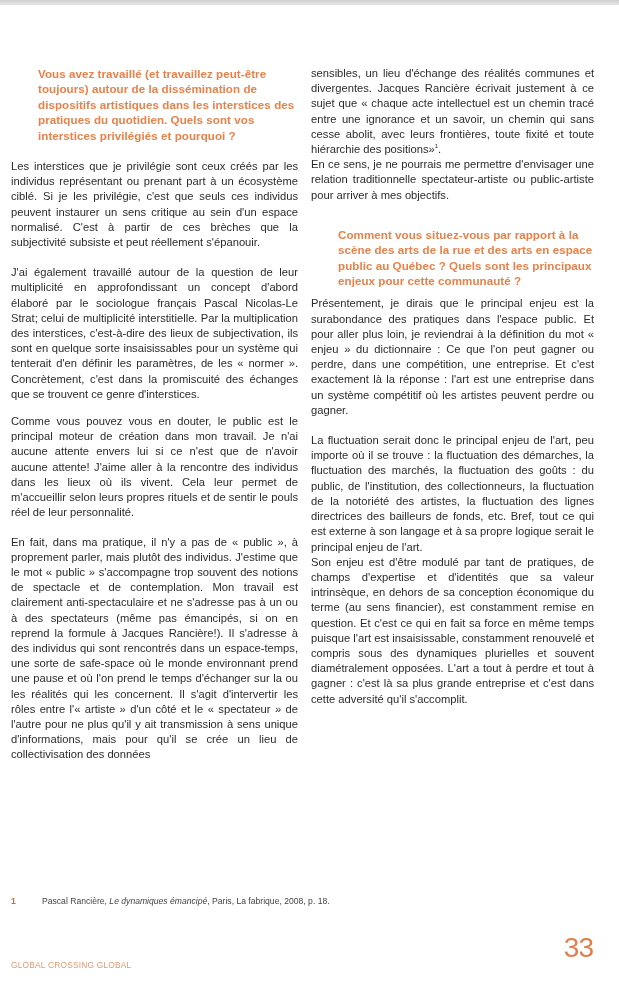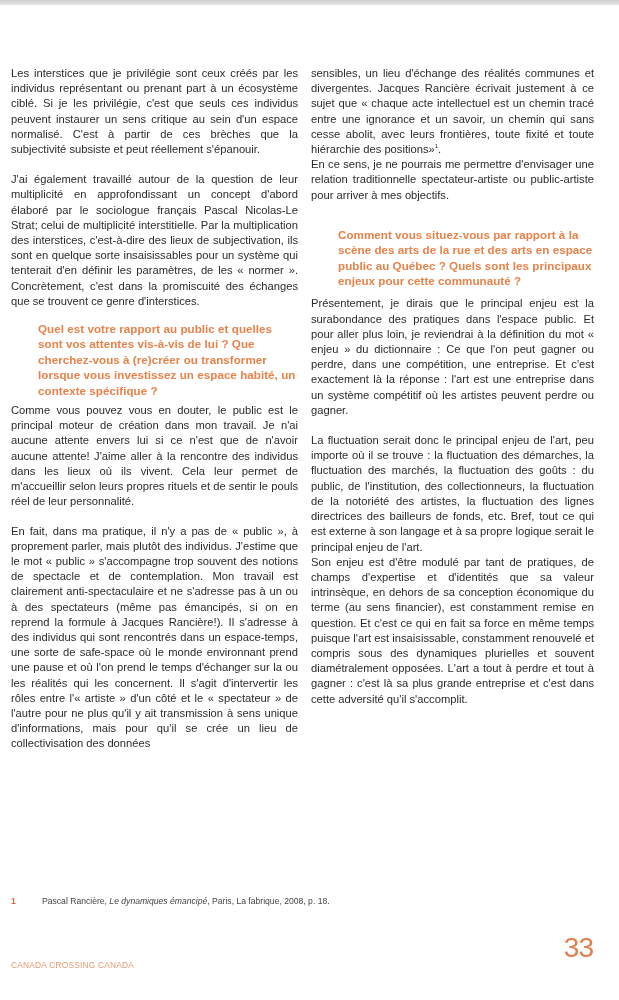--- a/index.html
+++ b/index.html
@@ -97,35 +97,35 @@
       font-weight: normal;
       letter-spacing: -1px;
     }
   </style>
 </head>
 <body>
 
 <div class="top-bar"></div>
 
 <div class="column col-left">
+  <p class="question">Vous avez travaillé (et travaillez peut-être toujours) autour de la dissémination de dispositifs artistiques dans les interstices des pratiques du quotidien. Quels sont vos interstices privilégiés et pourquoi ?</p>
   <p class="para">Les interstices que je privilégie sont ceux créés par les individus représentant ou prenant part à un écosystème ciblé. Si je les privilégie, c'est que seuls ces individus peuvent instaurer un sens critique au sein d'un espace normalisé. C'est à partir de ces brèches que la subjectivité subsiste et peut réellement s'épanouir.</p>
   <p class="para" style="margin-bottom:12px;">J'ai également travaillé autour de la question de leur multiplicité en approfondissant un concept d'abord élaboré par le sociologue français Pascal Nicolas-Le Strat; celui de multiplicité interstitielle. Par la multiplication des interstices, c'est-à-dire des lieux de subjectivation, ils sont en quelque sorte insaisissables pour un système qui tenterait d'en définir les paramètres, de les « normer ». Concrètement, c'est dans la promiscuité des échanges que se trouvent ce genre d'interstices.</p>
-  <p class="question q2">Quel est votre rapport au public et quelles sont vos attentes vis-à-vis de lui ? Que cherchez-vous à (re)créer ou transformer lorsque vous investissez un espace habité, un contexte spécifique ?</p>
   <p class="para q3-answer">Comme vous pouvez vous en douter, le public est le principal moteur de création dans mon travail. Je n'ai aucune attente envers lui si ce n'est que de n'avoir aucune attente! J'aime aller à la rencontre des individus dans les lieux où ils vivent. Cela leur permet de m'accueillir selon leurs propres rituels et de sentir le pouls réel de leur personnalité.</p>
   <p class="para tight">En fait, dans ma pratique, il n'y a pas de « public », à proprement parler, mais plutôt des individus. J'estime que le mot « public » s'accompagne trop souvent des notions de spectacle et de contemplation. Mon travail est clairement anti-spectaculaire et ne s'adresse pas à un ou à des spectateurs (même pas émancipés, si on en reprend la formule à Jacques Rancière!). Il s'adresse à des individus qui sont rencontrés dans un espace-temps, une sorte de safe-space où le monde environnant prend une pause et où l'on prend le temps d'échanger sur la ou les réalités qui les concernent. Il s'agit d'intervertir les rôles entre l'« artiste » d'un côté et le « spectateur » de l'autre pour ne plus qu'il y ait transmission à sens unique d'informations, mais pour qu'il se crée un lieu de collectivisation des données</p>
 </div>
 
 <div class="column col-right">
   <p class="para tight"><span>sensibles, un lieu d'échange des réalités communes et divergentes. Jacques Rancière écrivait justement à ce sujet que « chaque acte intellectuel est un chemin tracé entre une ignorance et un savoir, un chemin qui sans cesse abolit, avec leurs frontières, toute fixité et toute hiérarchie des positions»</span><sup>1</sup><span>.</span></p>
   <p class="para tight">En ce sens, je ne pourrais me permettre d'envisager une relation traditionnelle spectateur-artiste ou public-artiste pour arriver à mes objectifs.</p>
   <p class="question">Comment vous situez-vous par rapport à la scène des arts de la rue et des arts en espace public au Québec ? Quels sont les principaux enjeux pour cette communauté ?</p>
   <p class="para">Présentement, je dirais que le principal enjeu est la surabondance des pratiques dans l'espace public. Et pour aller plus loin, je reviendrai à la définition du mot « enjeu » du dictionnaire : Ce que l'on peut gagner ou perdre, dans une compétition, une entreprise. Et c'est exactement là la réponse : l'art est une entreprise dans un système compétitif où les artistes peuvent perdre ou gagner.</p>
   <p class="para tight">La fluctuation serait donc le principal enjeu de l'art, peu importe où il se trouve : la fluctuation des démarches, la fluctuation des marchés, la fluctuation des goûts : du public, de l'institution, des collectionneurs, la fluctuation de la notoriété des artistes, la fluctuation des lignes directrices des bailleurs de fonds, etc. Bref, tout ce qui est externe à son langage et à sa propre logique serait le principal enjeu de l'art.</p>
   <p class="para tight">Son enjeu est d'être modulé par tant de pratiques, de champs d'expertise et d'identités que sa valeur intrinsèque, en dehors de sa conception économique du terme (au sens financier), est constamment remise en question. Et c'est ce qui en fait sa force en même temps puisque l'art est insaisissable, constamment renouvelé et compris sous des dynamiques plurielles et souvent diamétralement opposées. L'art a tout à perdre et tout à gagner : c'est là sa plus grande entreprise et c'est dans cette adversité qu'il s'accomplit.</p>
 </div>
 
 <div class="footnote">
   <span class="footnote-number">1</span>
   <span><span>Pascal Rancière, </span><em>Le dynamiques émancipé</em><span>, Paris, La fabrique, 2008, p. 18.</span></span>
 </div>
 
-<div class="footer-brand">CANADA CROSSING CANADA</div>
+<div class="footer-brand">GLOBAL CROSSING GLOBAL</div>
 <div class="page-number">33</div>
 
 </body></html>

